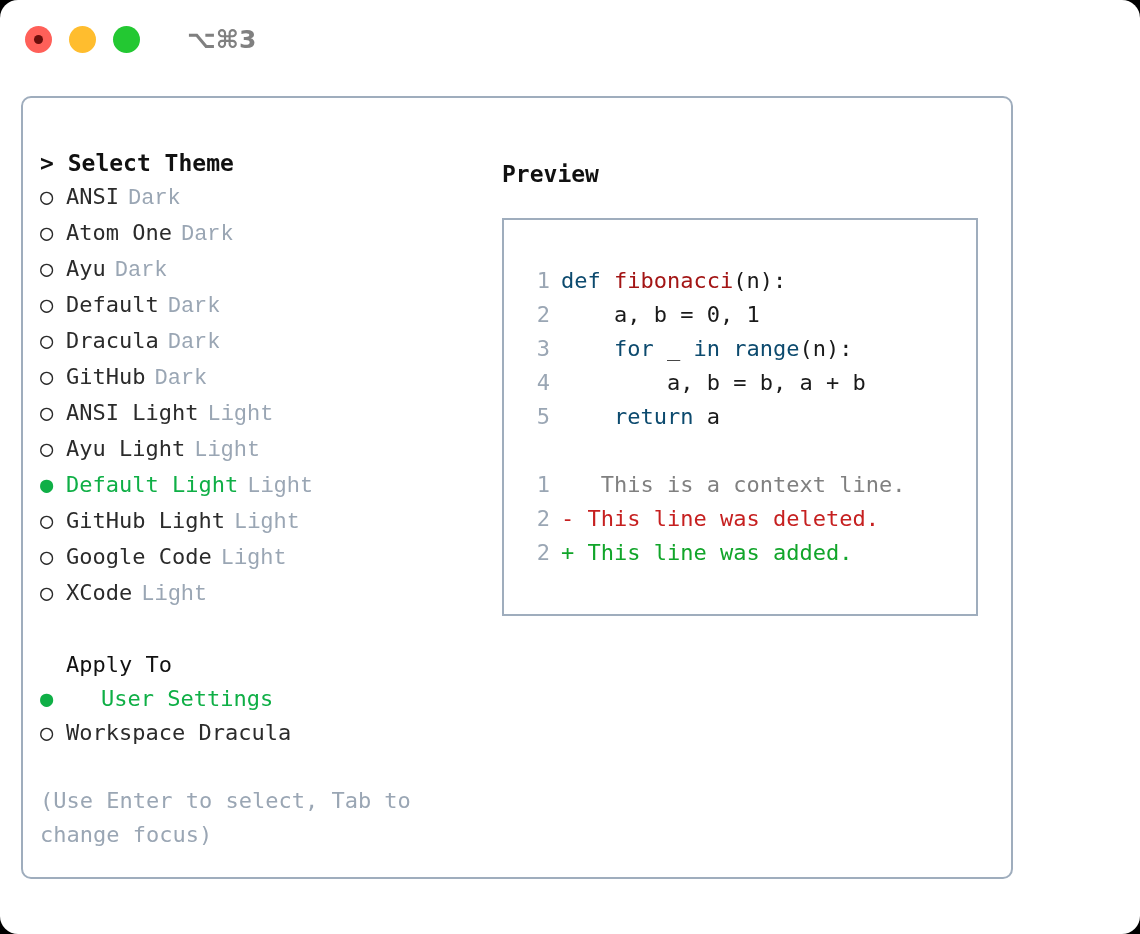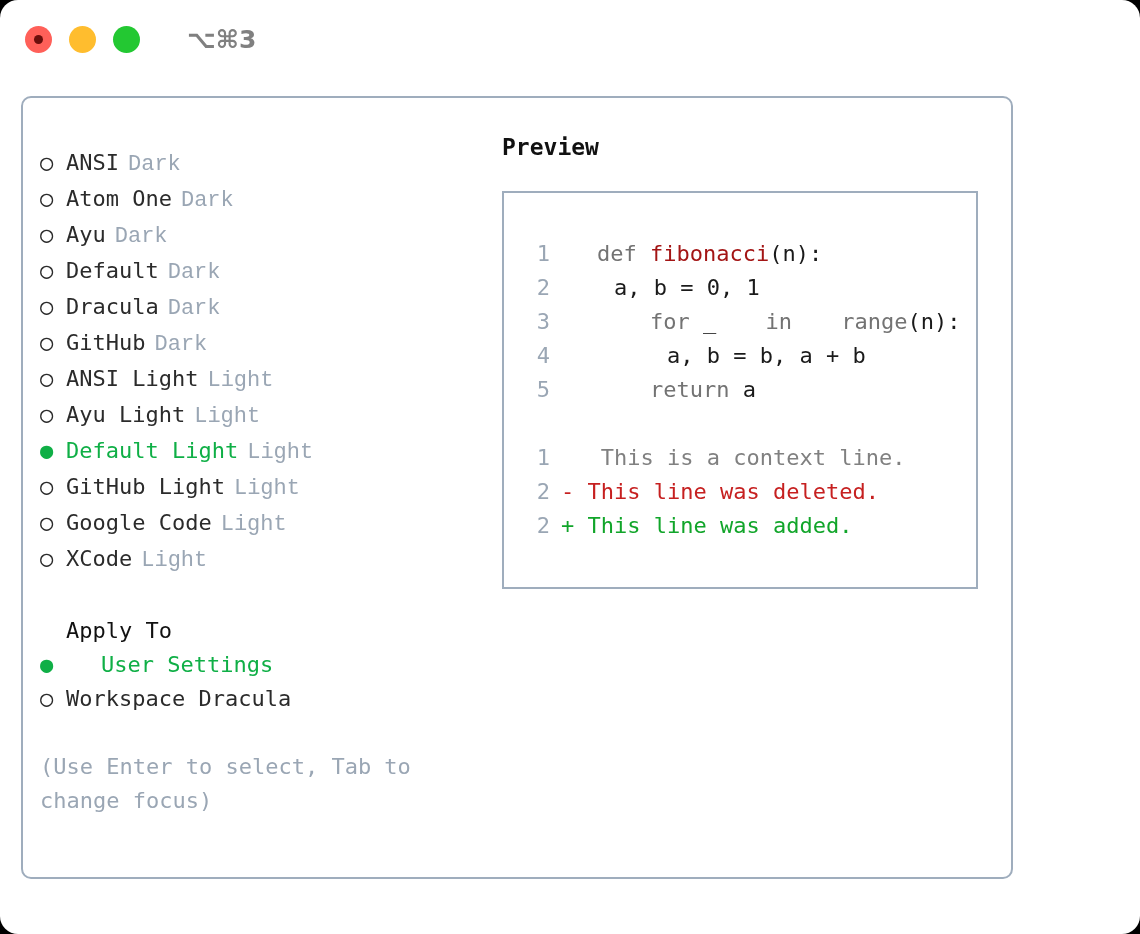--- a/index.html
+++ b/index.html
@@ -144,21 +144,21 @@
     font-size: 22px;
     line-height: 34px;
     color: #9aa6b4;
     width: 400px;
   }
 
   
   #right {
     position: absolute;
     left: 479px;
-    top: 32px;
+    top: 59px;
     width: 490px;
   }
   #preview-title {
     font-size: 23px;
     font-weight: bold;
     color: #111111;
     line-height: 34px;
   }
   #preview-box {
     margin-top: 27px;
@@ -178,21 +178,21 @@
   }
   .code-line { display: flex; white-space: pre; }
   .gutter {
     width: 30px;
     flex: 0 0 30px;
     text-align: right;
     color: #9aa6b4;
     margin-right: 11px;
   }
   .code-text { color: #1a1a1a; }
-  .tok-kw   { color: #737373; margin-left: 36px; }
+  .tok-kw   { color: #0c4a6e; }
   .tok-fn   { color: #a31515; }
   .tok-plain{ color: #1a1a1a; }
 
   .blank-line { height: 34px; }
   .diff-ctx { color: #808080; }
   .diff-del { color: #c62020; }
   .diff-add { color: #11a52a; }
 </style>
 </head>
 <body>
@@ -207,20 +207,21 @@
       <span class="light yellow"></span>
       <span class="light green"></span>
     </div>
     <div id="shortcut">⌥⌘3</div>
   </div>
 
   <div id="panel">
     <div id="cols">
 
       <div id="left">
+        <div class="header-row">&gt; Select Theme</div>
 
         <div id="theme-list">
             <div class="theme-row"><span class="bullet">○</span><span class="theme-name">ANSI</span><span class="theme-kind">Dark</span></div>
             <div class="theme-row"><span class="bullet">○</span><span class="theme-name">Atom One</span><span class="theme-kind">Dark</span></div>
             <div class="theme-row"><span class="bullet">○</span><span class="theme-name">Ayu</span><span class="theme-kind">Dark</span></div>
             <div class="theme-row"><span class="bullet">○</span><span class="theme-name">Default</span><span class="theme-kind">Dark</span></div>
             <div class="theme-row"><span class="bullet">○</span><span class="theme-name">Dracula</span><span class="theme-kind">Dark</span></div>
             <div class="theme-row"><span class="bullet">○</span><span class="theme-name">GitHub</span><span class="theme-kind">Dark</span></div>
             <div class="theme-row"><span class="bullet">○</span><span class="theme-name">ANSI Light</span><span class="theme-kind">Light</span></div>
             <div class="theme-row"><span class="bullet">○</span><span class="theme-name">Ayu Light</span><span class="theme-kind">Light</span></div>

